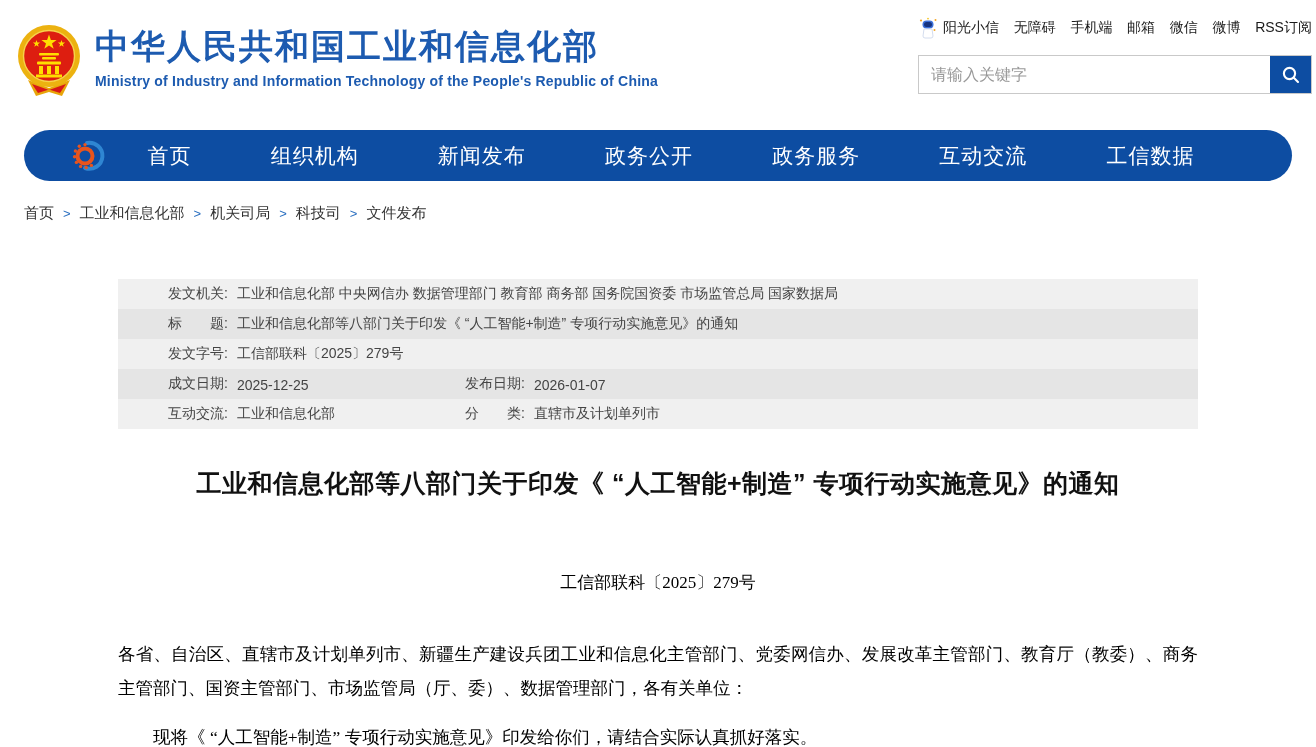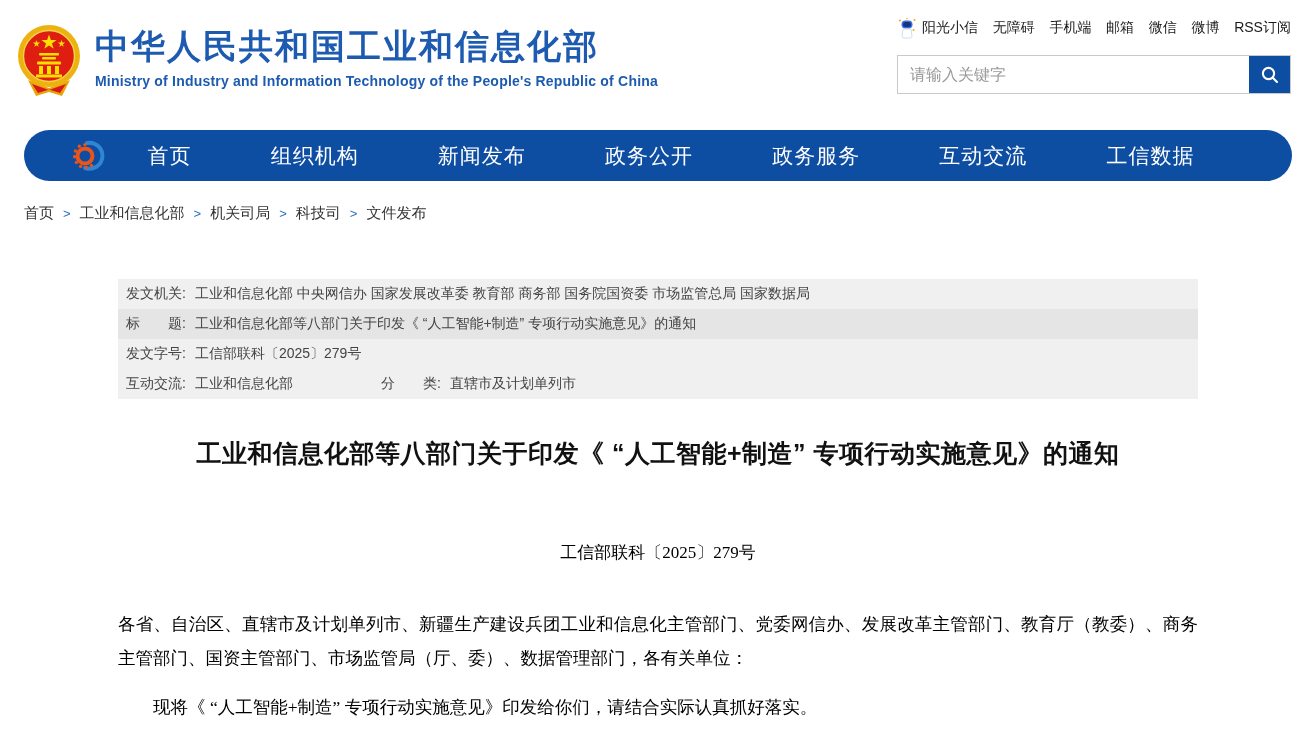--- a/index.html
+++ b/index.html
@@ -19,21 +19,21 @@
   .brand-text { padding-top: 4px; }
   .cn-title {
     font-size: 34px; font-weight: bold; color: #1d5bb0;
     letter-spacing: 2px; line-height: 40px;
   }
   .en-title {
     font-size: 14px; font-weight: 600; color: #1d5bb0;
     margin-top: 7px; letter-spacing: 0.2px;
   }
 
-  .top-right { position: absolute; right: 25px; top: 17px; width: 394px; }
+  .top-right { position: absolute; right: 4px; top: 17px; width: 394px; }
   .quick-links { display: flex; align-items: center; justify-content: space-between; font-size: 14px; color: #1a1a1a; }
   .quick-link { display: flex; align-items: center; gap: 4px; cursor: pointer; text-decoration: none; color: #1a1a1a; white-space: nowrap; }
   .mascot { width: 21px; height: 22px; display: inline-block; }
 
   .search-bar { margin-top: 16px; height: 39px; display: flex; border: 1px solid #c9c9c9; background: #fff; gap: 24px; }
   .search-input {
     flex: 1; border: none; outline: none; padding: 0 12px;
     font-size: 16px; color: #333; font-family: "Liberation Sans", sans-serif;
   }
   .search-input::placeholder { color: #999; }
@@ -63,21 +63,21 @@
   }
   .crumb { color: #333; text-decoration: none; cursor: pointer; }
   .crumb-sep { color: #2a6fc0; font-size: 13px; }
 
   
   .main { width: 1080px; margin: 0 auto; }
 
   .meta-table { margin-top: 56px; font-size: 14px; color: #444; }
   .meta-row { min-height: 30px; display: flex; align-items: center; padding-left: 8px; background: #e5e5e5; }
   .meta-row.alt { background: #f0f0f0; }
-  .meta-cell { display: flex; align-items: flex-end; }
+  .meta-cell { display: flex; align-items: flex-end; margin-left: 42px; }
   .meta-cell.fixed { width: 255px; flex: 0 0 auto; }
   .meta-label { white-space: pre; margin-right: 9px; }
   .meta-value { color: #444; }
 
   .doc-title {
     margin-top: 38px; text-align: center;
     font-size: 25px; font-weight: bold; color: #111;
     letter-spacing: 0.5px;
     font-family: "Liberation Sans", sans-serif;
   }
@@ -213,33 +213,43 @@
   <span class="crumb-sep">&gt;</span>
   <a class="crumb">文件发布</a>
 </div>
 
 <div class="main">
 
   <div class="meta-table">
     <div class="meta-row alt">
       <div class="meta-cell">
         <span class="meta-label">发文机关:</span>
-        <span class="meta-value">工业和信息化部 中央网信办 国家发展改革委 教育部 商务部 国务院国资委 市场监管总局 国家数据局</span>
+        <span class="meta-value">工业和信息化部 中央网信办 数据管理部门 教育部 商务部 国务院国资委 市场监管总局 国家数据局</span>
       </div>
     </div>
     <div class="meta-row">
       <div class="meta-cell">
         <span class="meta-label">标　　题:</span>
         <span class="meta-value">工业和信息化部等八部门关于印发《 “人工智能+制造” 专项行动实施意见》的通知</span>
       </div>
     </div>
     <div class="meta-row alt">
       <div class="meta-cell">
         <span class="meta-label">发文字号:</span>
         <span class="meta-value">工信部联科〔2025〕279号</span>
+      </div>
+    </div>
+    <div class="meta-row">
+      <div class="meta-cell fixed">
+        <span class="meta-label">成文日期:</span>
+        <span class="meta-value">2025-12-25</span>
+      </div>
+      <div class="meta-cell">
+        <span class="meta-label">发布日期:</span>
+        <span class="meta-value">2026-01-07</span>
       </div>
     </div>
     <div class="meta-row alt">
       <div class="meta-cell fixed">
         <span class="meta-label">互动交流:</span>
         <span class="meta-value">工业和信息化部</span>
       </div>
       <div class="meta-cell">
         <span class="meta-label">分　　类:</span>
         <span class="meta-value">直辖市及计划单列市</span>

